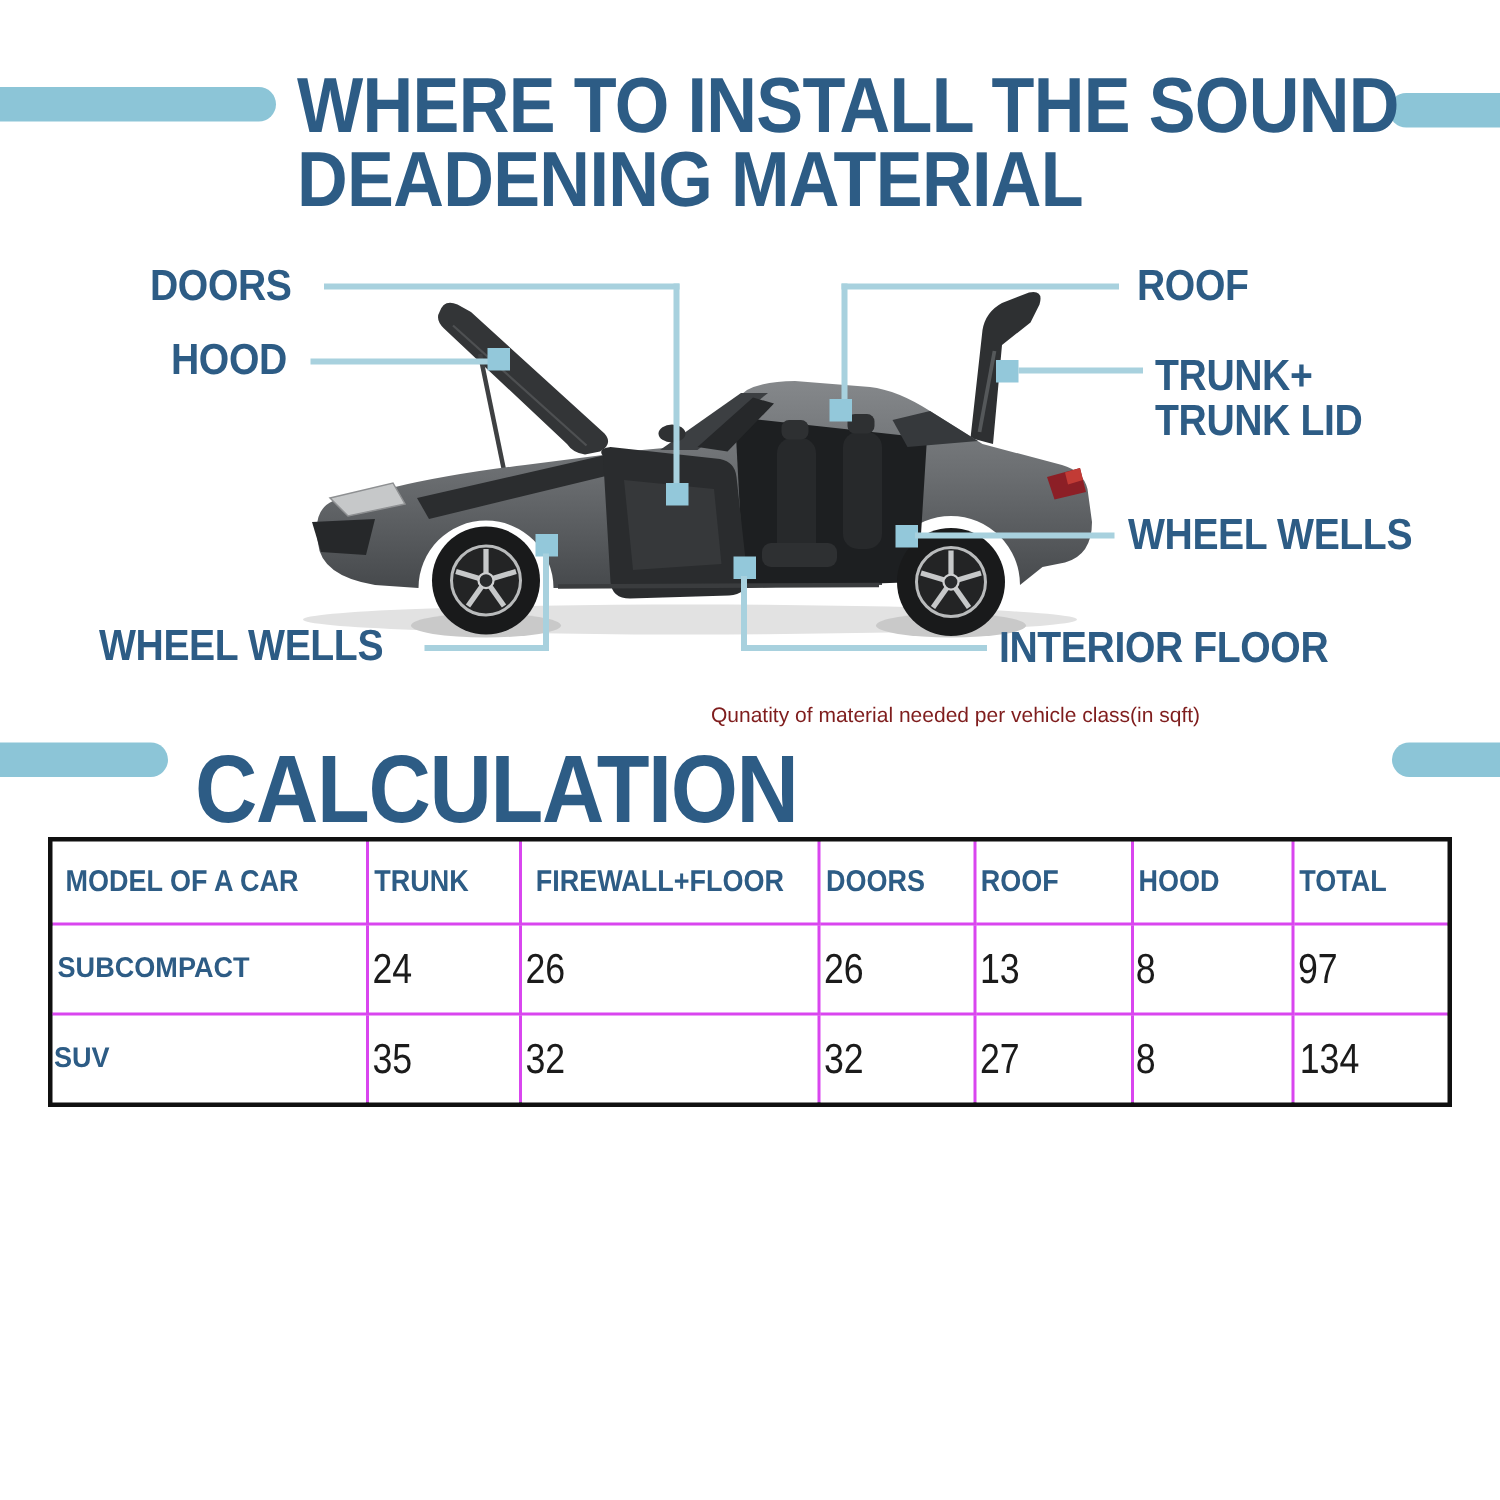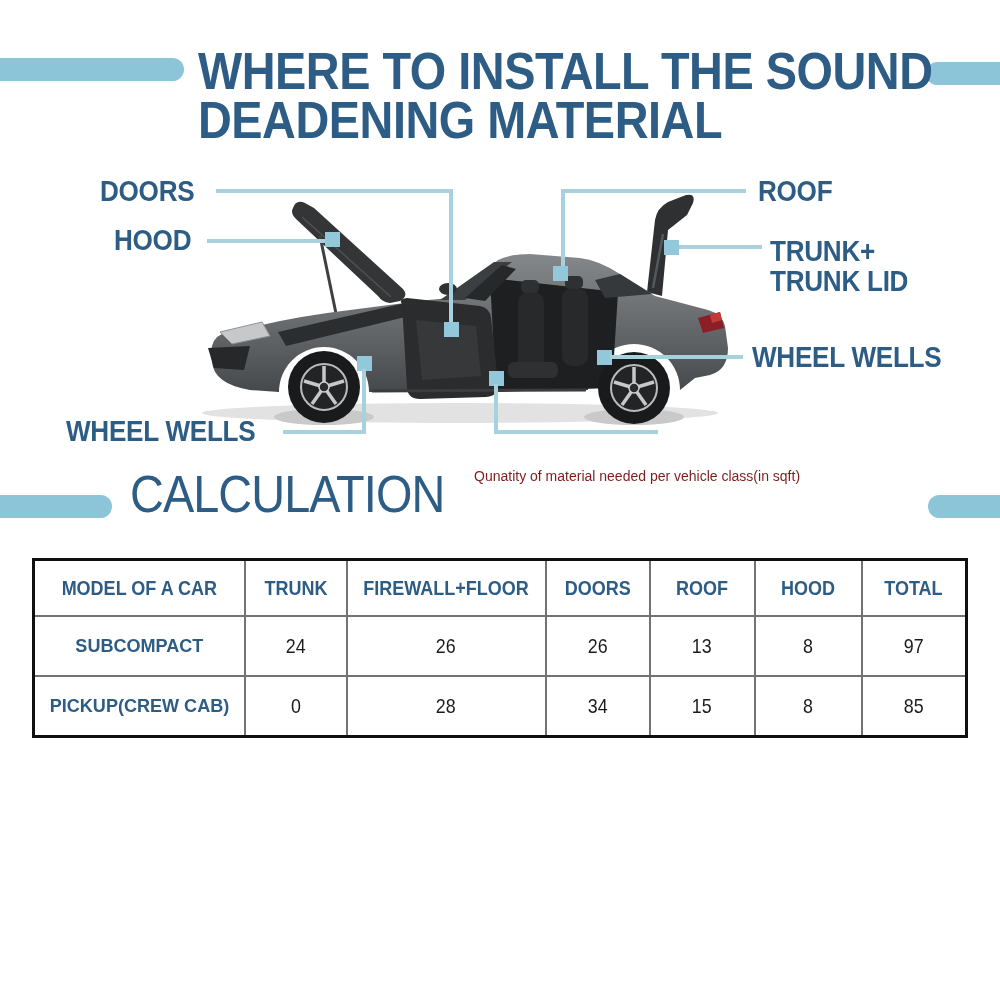--- a/index.html
+++ b/index.html
@@ -25,43 +25,43 @@
     line-height:30px; white-space:nowrap; letter-spacing:-0.3px;
   }
   .callout .cl { display:inline-block; transform:scaleX(.9); transform-origin:0 50%; }
 
   
   .cline   { position:absolute; background:#a8d1de; }
   .cmarker { position:absolute; width:15px; height:15px; background:#93c8da; }
 
   
   .calc-heading {
-    position:absolute; left:130px; top:466px; color:#2d5c85;
-    font-weight:normal; font-size:52px; line-height:56px; letter-spacing:-1px;
+    position:absolute; left:130px; top:498px; color:#2d5c85;
+    font-weight:bold; font-size:64px; line-height:56px; letter-spacing:-1px;
   }
   .calc-heading .cl { display:inline-block; transform:scaleX(.9); transform-origin:0 50%; white-space:nowrap; }
   .calc-subtitle {
     position:absolute; left:474px; top:468px; color:#7f1d1d; font-size:14px; white-space:nowrap;
   }
 
   
   #calc-table {
     position:absolute; left:32px; top:558px; width:933px;
     border-collapse:collapse; table-layout:fixed; background:#fff;
     border:3px solid #101010;
   }
   #calc-table th, #calc-table td {
-    border:2px solid #737373; text-align:center; vertical-align:middle; padding:0;
+    border:2px solid #d946ef; text-align:left; vertical-align:middle; padding:0;
   }
   #calc-table thead th { height:54px; font-size:20px; color:#2d5c85; font-weight:bold; }
   #calc-table thead th .cl { display:inline-block; transform:scaleX(.9); white-space:nowrap; }
   #calc-table tbody td { height:58px; }
   #calc-table td.model { font-size:19px; font-weight:bold; color:#2d5c85; }
   #calc-table td.model .cl { display:inline-block; transform:scaleX(.95); white-space:nowrap; }
-  #calc-table td.num { font-size:21px; color:#1b1b1b; }
+  #calc-table td.num { font-size:28px; color:#1b1b1b; }
   #calc-table td.num .cl { display:inline-block; transform:scaleX(.85); }
 
   #car-svg { position:absolute; left:150px; top:170px; }
 </style>
 </head>
 <body>
 
 <div id="page">
 
   <div class="bar round-right" style="left:0; top:58px; width:184px;"></div>
@@ -186,20 +186,23 @@
   </div>
   <div class="callout" style="left:770px; top:236px;">
     <span class="cl">TRUNK+</span><br>
     <span class="cl">TRUNK LID</span>
   </div>
   <div class="callout" style="left:752px; top:342px;">
     <span class="cl">WHEEL WELLS</span>
   </div>
   <div class="callout" style="left:66px; top:416px;">
     <span class="cl">WHEEL WELLS</span>
+  </div>
+  <div class="callout" style="left:666px; top:417px;">
+    <span class="cl">INTERIOR FLOOR</span>
   </div>
 
   <div class="bar round-right" style="left:0; top:495px; width:112px;"></div>
   <div class="bar round-left" style="left:928px; top:495px; width:72px;"></div>
   <div class="calc-heading">
     <span class="cl">CALCULATION</span>
   </div>
   <div class="calc-subtitle">Qunatity of material needed per vehicle class(in sqft)</div>
 
   <table id="calc-table">
@@ -227,24 +230,24 @@
       <tr>
         <td class="model"><span class="cl">SUBCOMPACT</span></td>
         <td class="num"><span class="cl">24</span></td>
         <td class="num"><span class="cl">26</span></td>
         <td class="num"><span class="cl">26</span></td>
         <td class="num"><span class="cl">13</span></td>
         <td class="num"><span class="cl">8</span></td>
         <td class="num"><span class="cl">97</span></td>
       </tr>
       <tr>
-        <td class="model"><span class="cl">PICKUP(CREW CAB)</span></td>
-        <td class="num"><span class="cl">0</span></td>
-        <td class="num"><span class="cl">28</span></td>
-        <td class="num"><span class="cl">34</span></td>
-        <td class="num"><span class="cl">15</span></td>
+        <td class="model"><span class="cl">SUV</span></td>
+        <td class="num"><span class="cl">35</span></td>
+        <td class="num"><span class="cl">32</span></td>
+        <td class="num"><span class="cl">32</span></td>
+        <td class="num"><span class="cl">27</span></td>
         <td class="num"><span class="cl">8</span></td>
-        <td class="num"><span class="cl">85</span></td>
+        <td class="num"><span class="cl">134</span></td>
       </tr>
     </tbody>
   </table>
 
 </div>
 
 </body></html>

